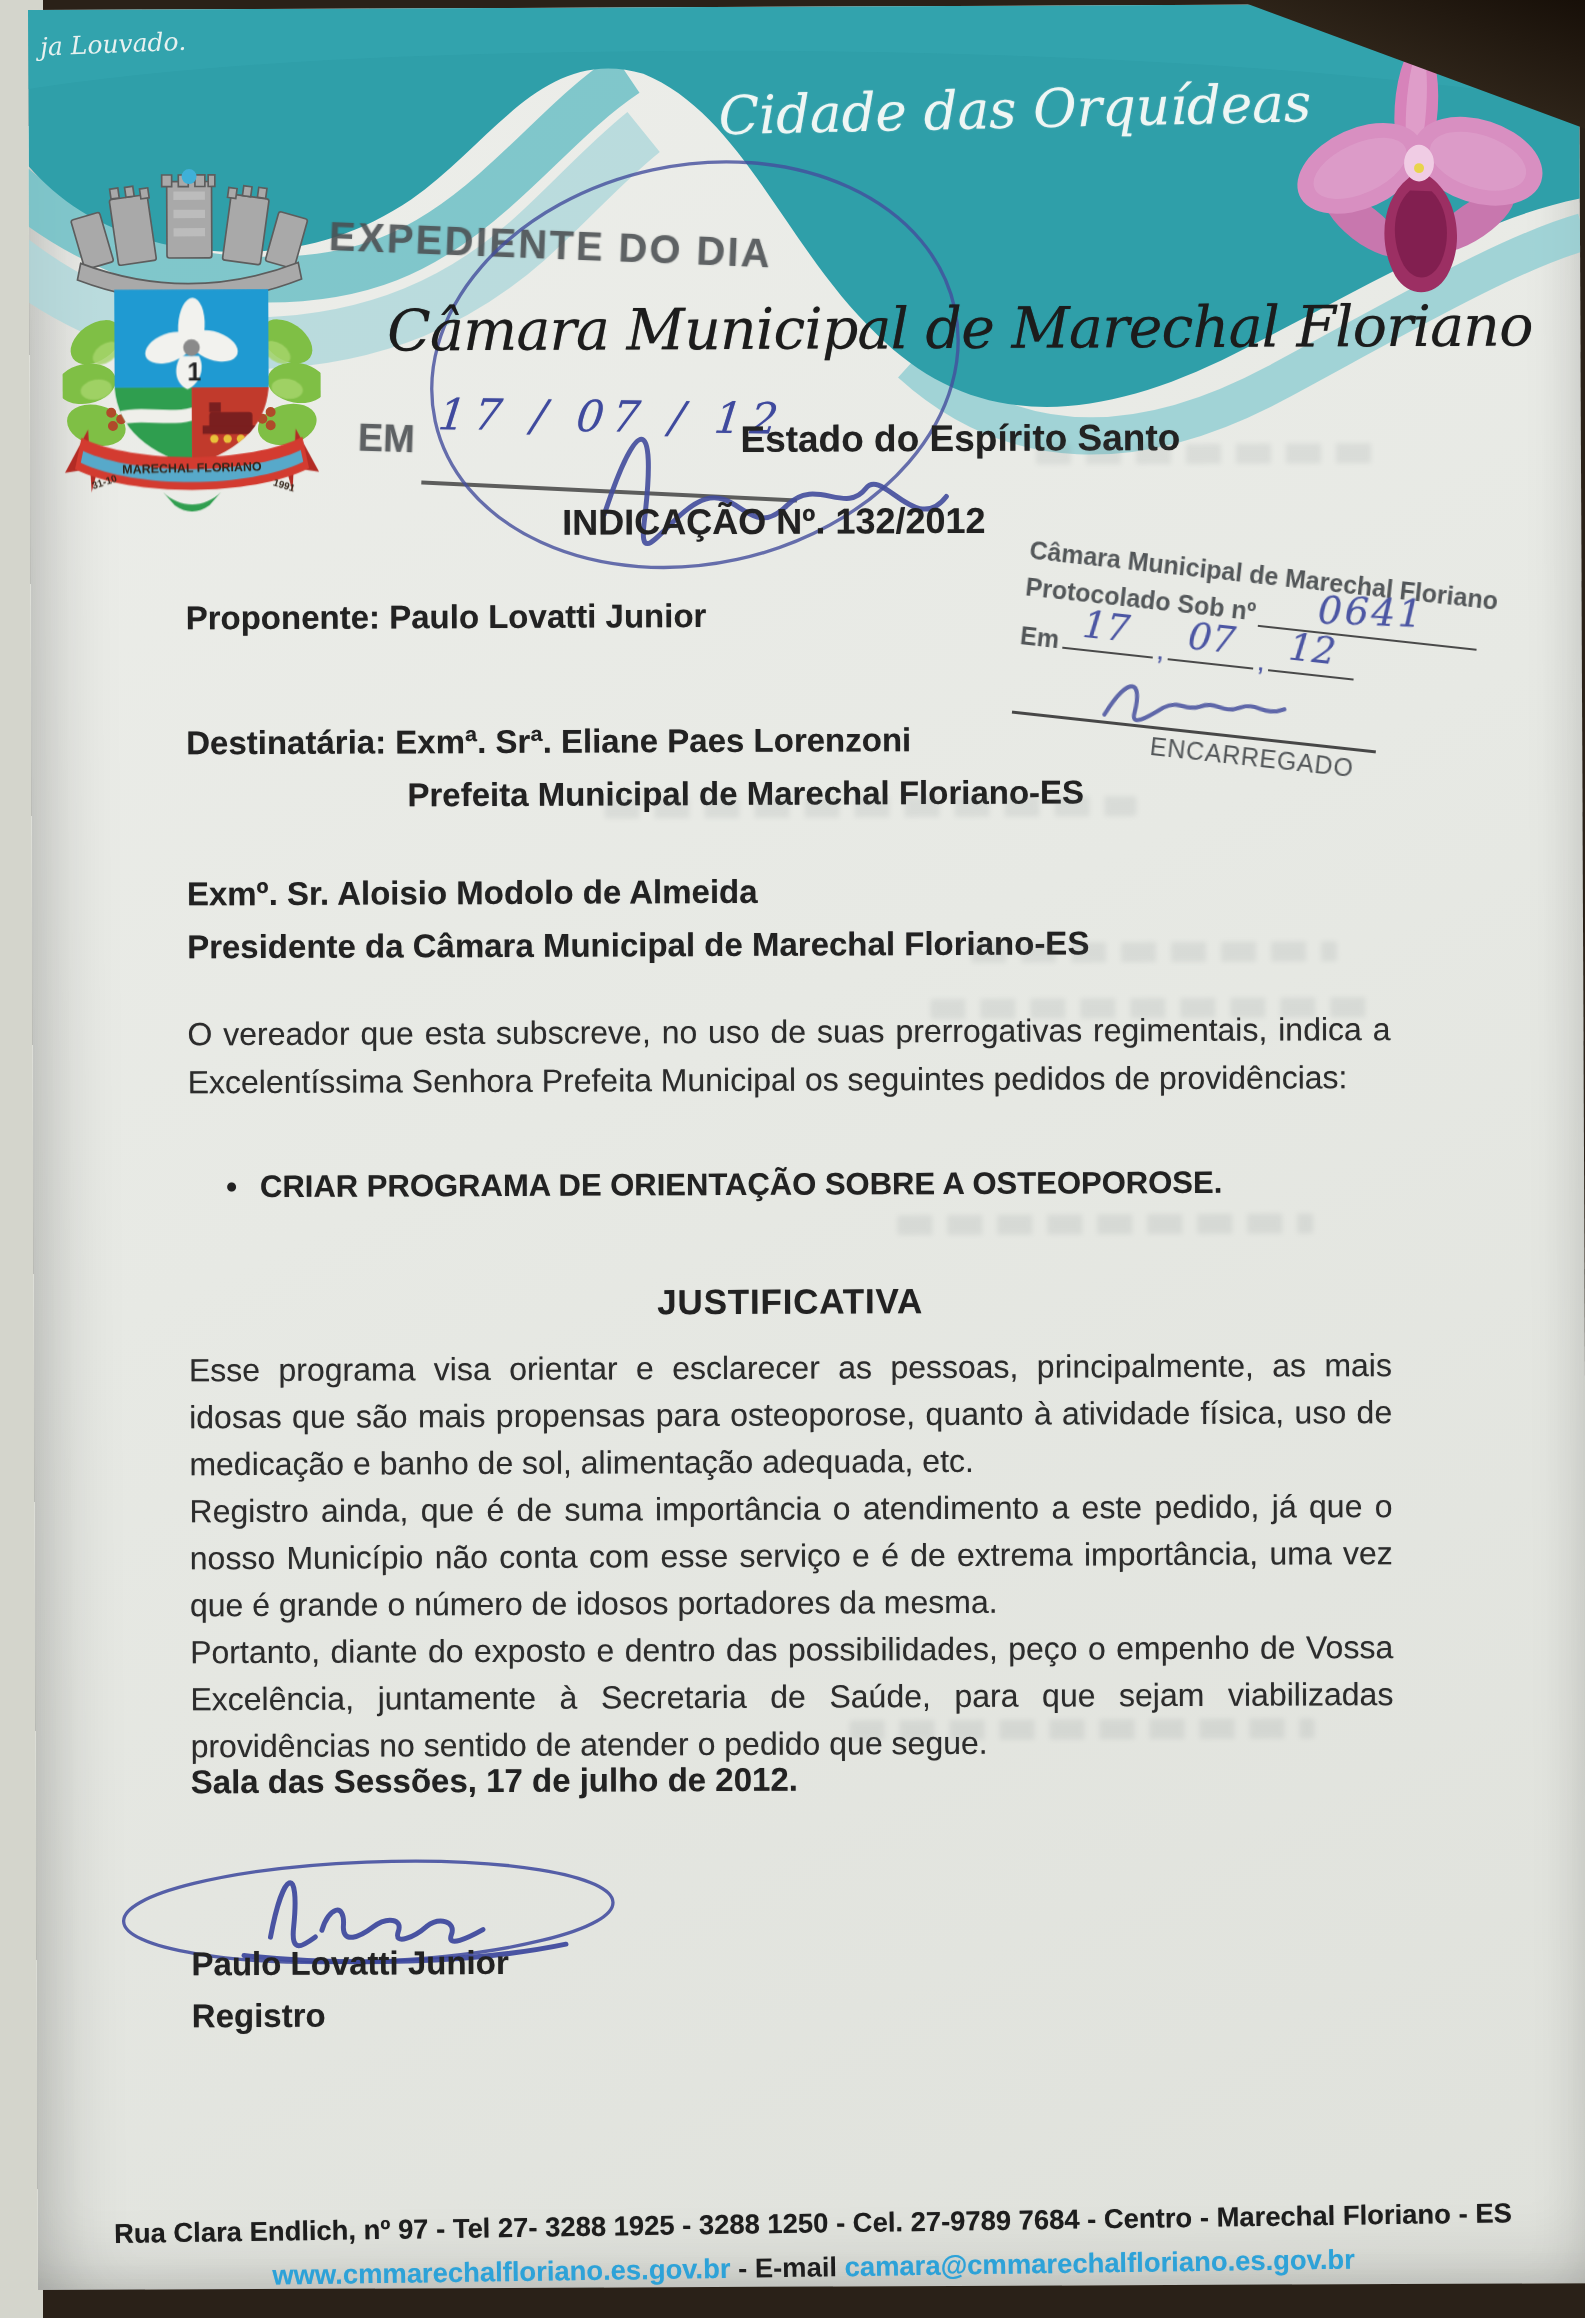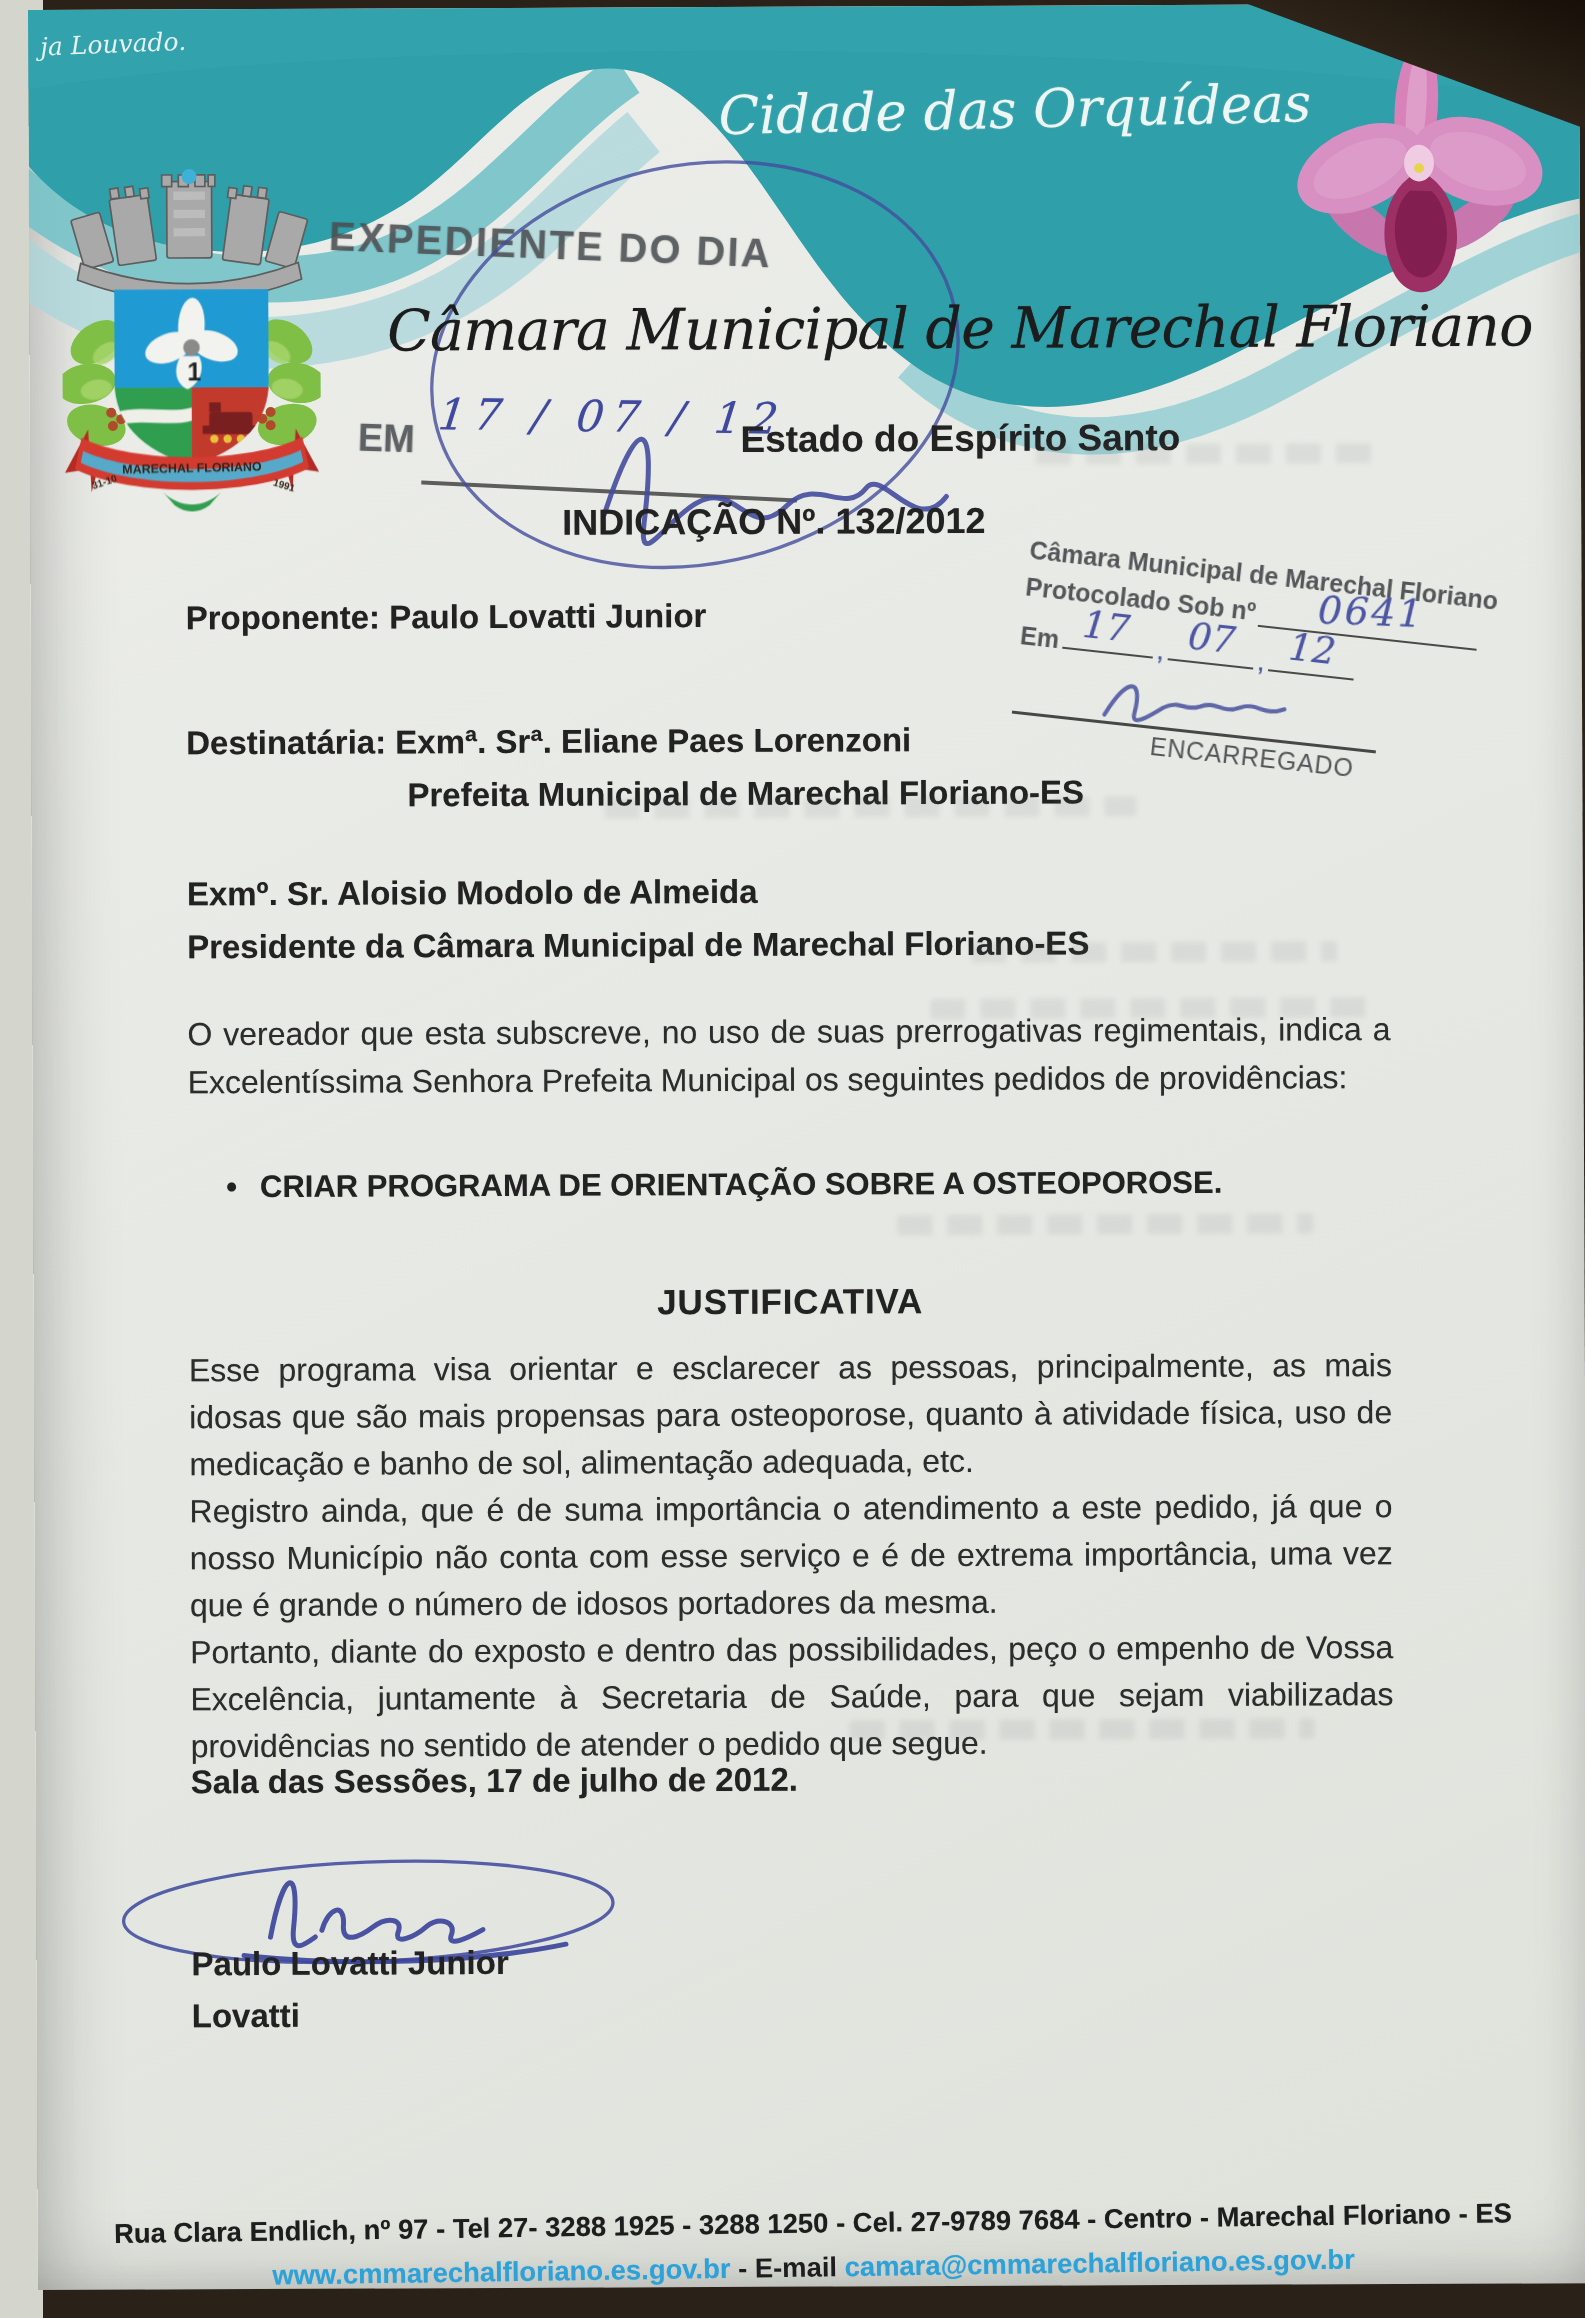--- a/index.html
+++ b/index.html
@@ -231,21 +231,21 @@
     <svg class="abs" style="left:58px;top:1812px;" width="548" height="166" viewBox="0 0 660 200">
       <ellipse cx="330" cy="110" rx="295" ry="60" fill="none" stroke="#3c479c" stroke-width="4" opacity=".85" transform="rotate(-2 330 110)"></ellipse>
       <path d="M212,140 C 228,58 248,52 240,128 C 236,162 252,150 266,140
                M 274,132 C 282,104 302,98 300,126 C 298,150 320,140 336,128
                C 352,116 372,118 366,134 C 360,152 386,140 400,128 C 416,116 436,122 430,138
                C 424,154 450,142 468,132
                M 180,162 C 300,176 460,172 568,150" fill="none" stroke="#3c479c" stroke-width="6" stroke-linecap="round" opacity=".92"></path>
     </svg>
 
     <div class="abs b txt" style="left:155px;top:1936px;font-size:33px;">Paulo Lovatti Junior</div>
-    <div class="abs b txt" style="left:155px;top:1988px;font-size:33px;">Lovatti</div>
+    <div class="abs b txt" style="left:155px;top:1988px;font-size:33px;">Registro</div>
 
     <div class="ghost" style="left:1006px;top:439px;width:349px;"></div>
     <div class="ghost" style="left:573px;top:791px;width:532px;"></div>
     <div class="ghost" style="left:939px;top:937px;width:366px;"></div>
     <div class="ghost" style="left:898px;top:993px;width:440px;"></div>
     <div class="ghost" style="left:864px;top:1209px;width:416px;"></div>
     <div class="ghost" style="left:814px;top:1714px;width:465px;"></div>
 
     <div class="abs" style="left:16.6px;top:2201px;width:1517px;text-align:center;transform:rotate(-0.6deg);">
       <div class="b" style="font-size:27.4px;color:#1d1d1d;text-shadow:0 0 0.8px rgba(0,0,0,.4);white-space:nowrap;">Rua Clara Endlich, nº 97 - Tel 27- 3288 1925 - 3288 1250 - Cel. 27-9789 7684 - Centro - Marechal Floriano - ES</div>

